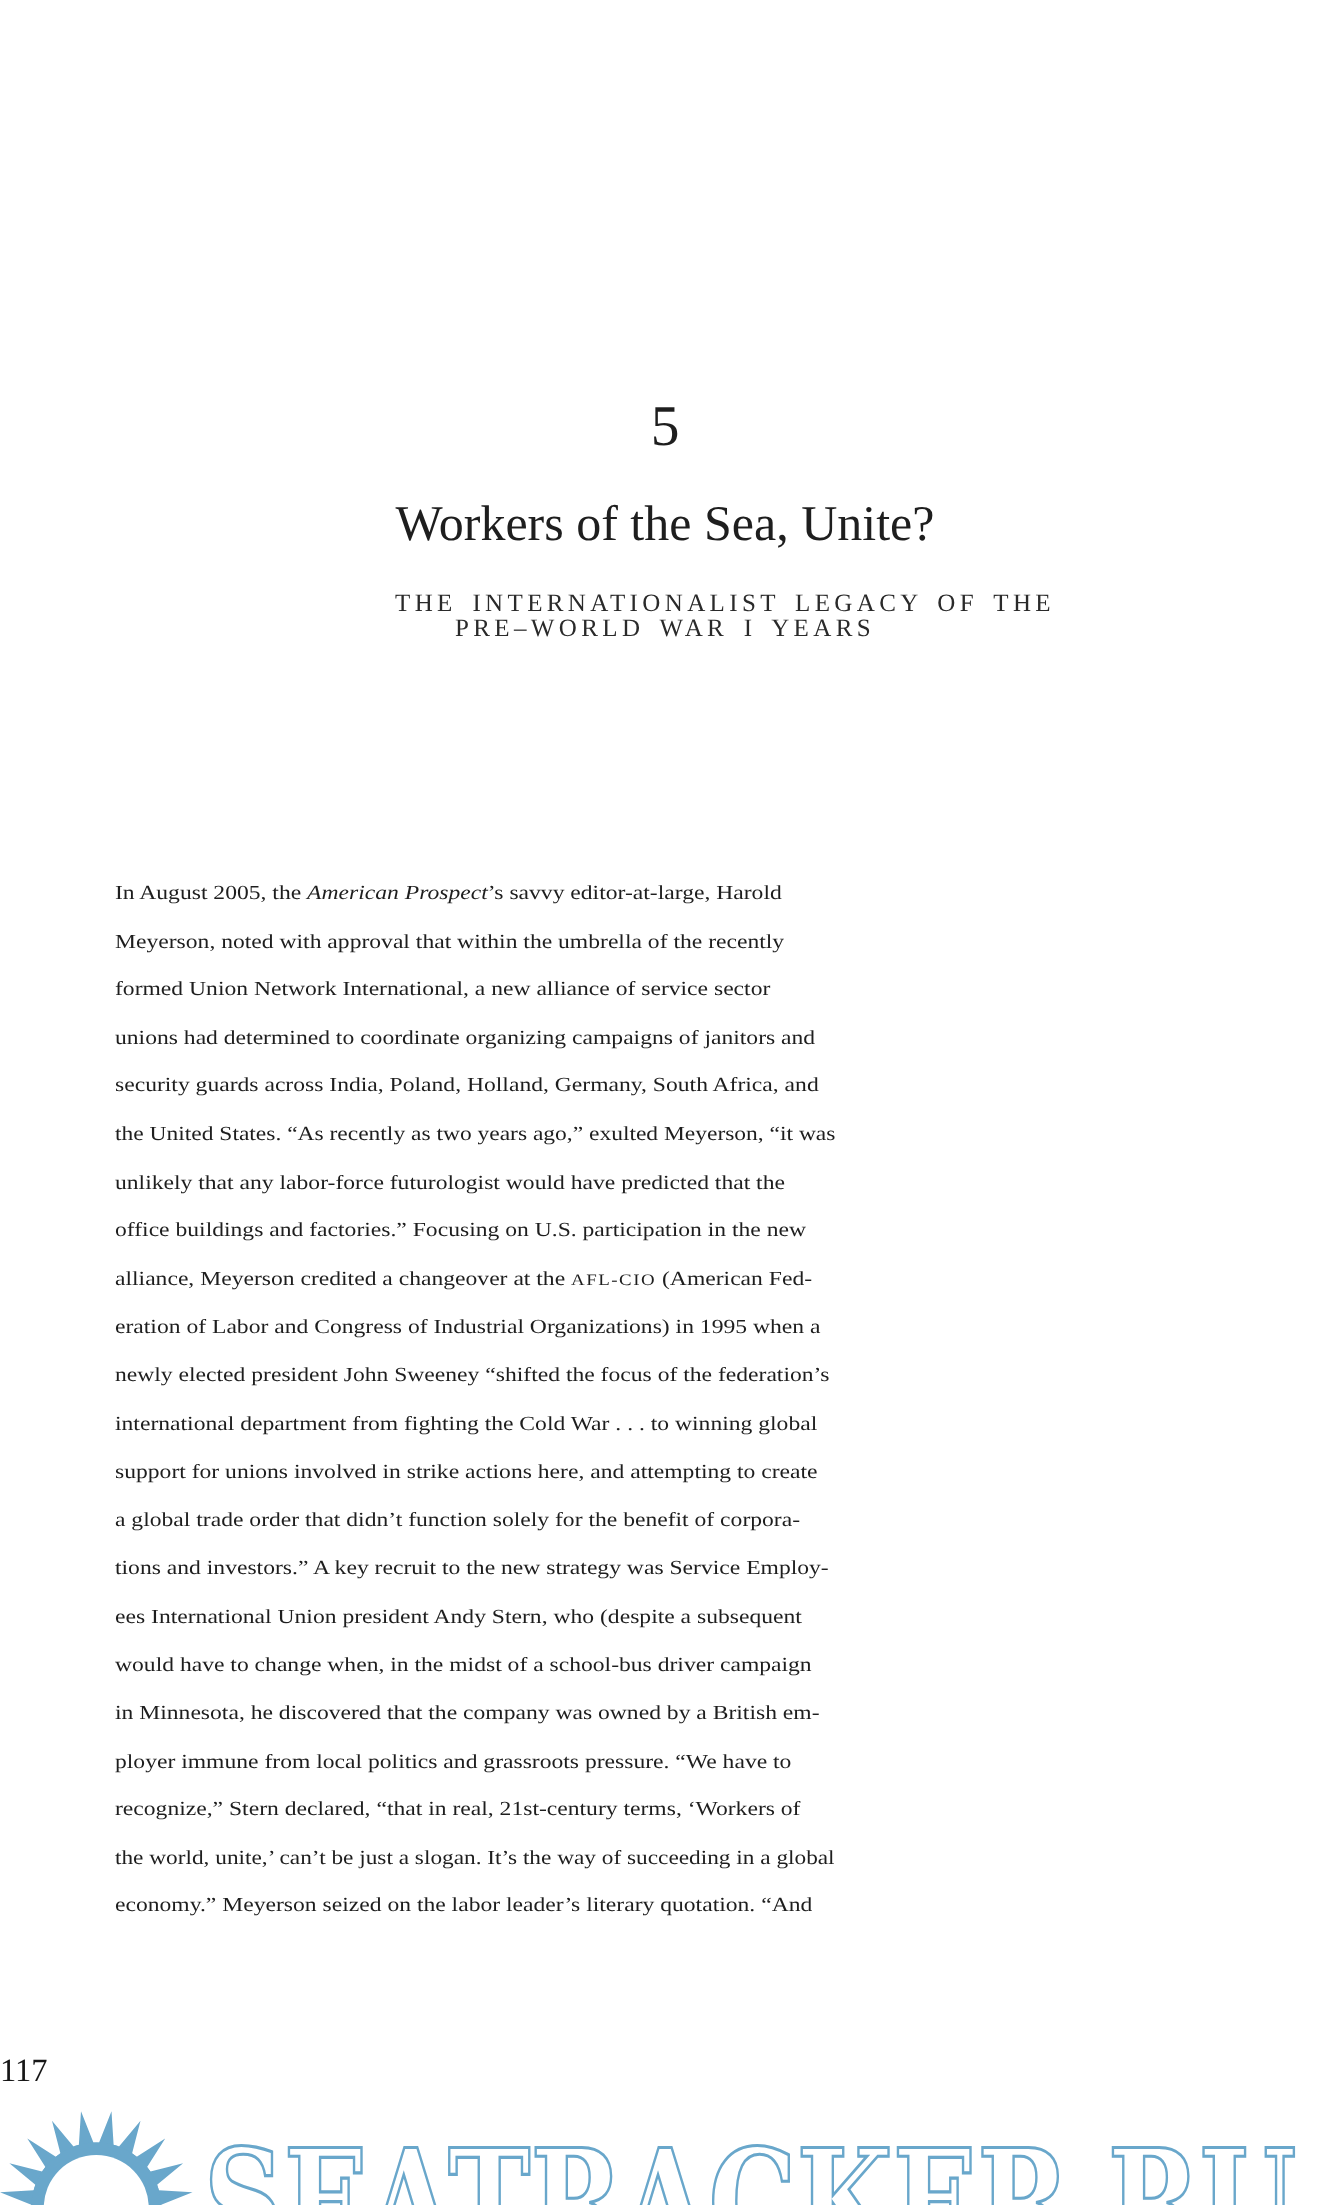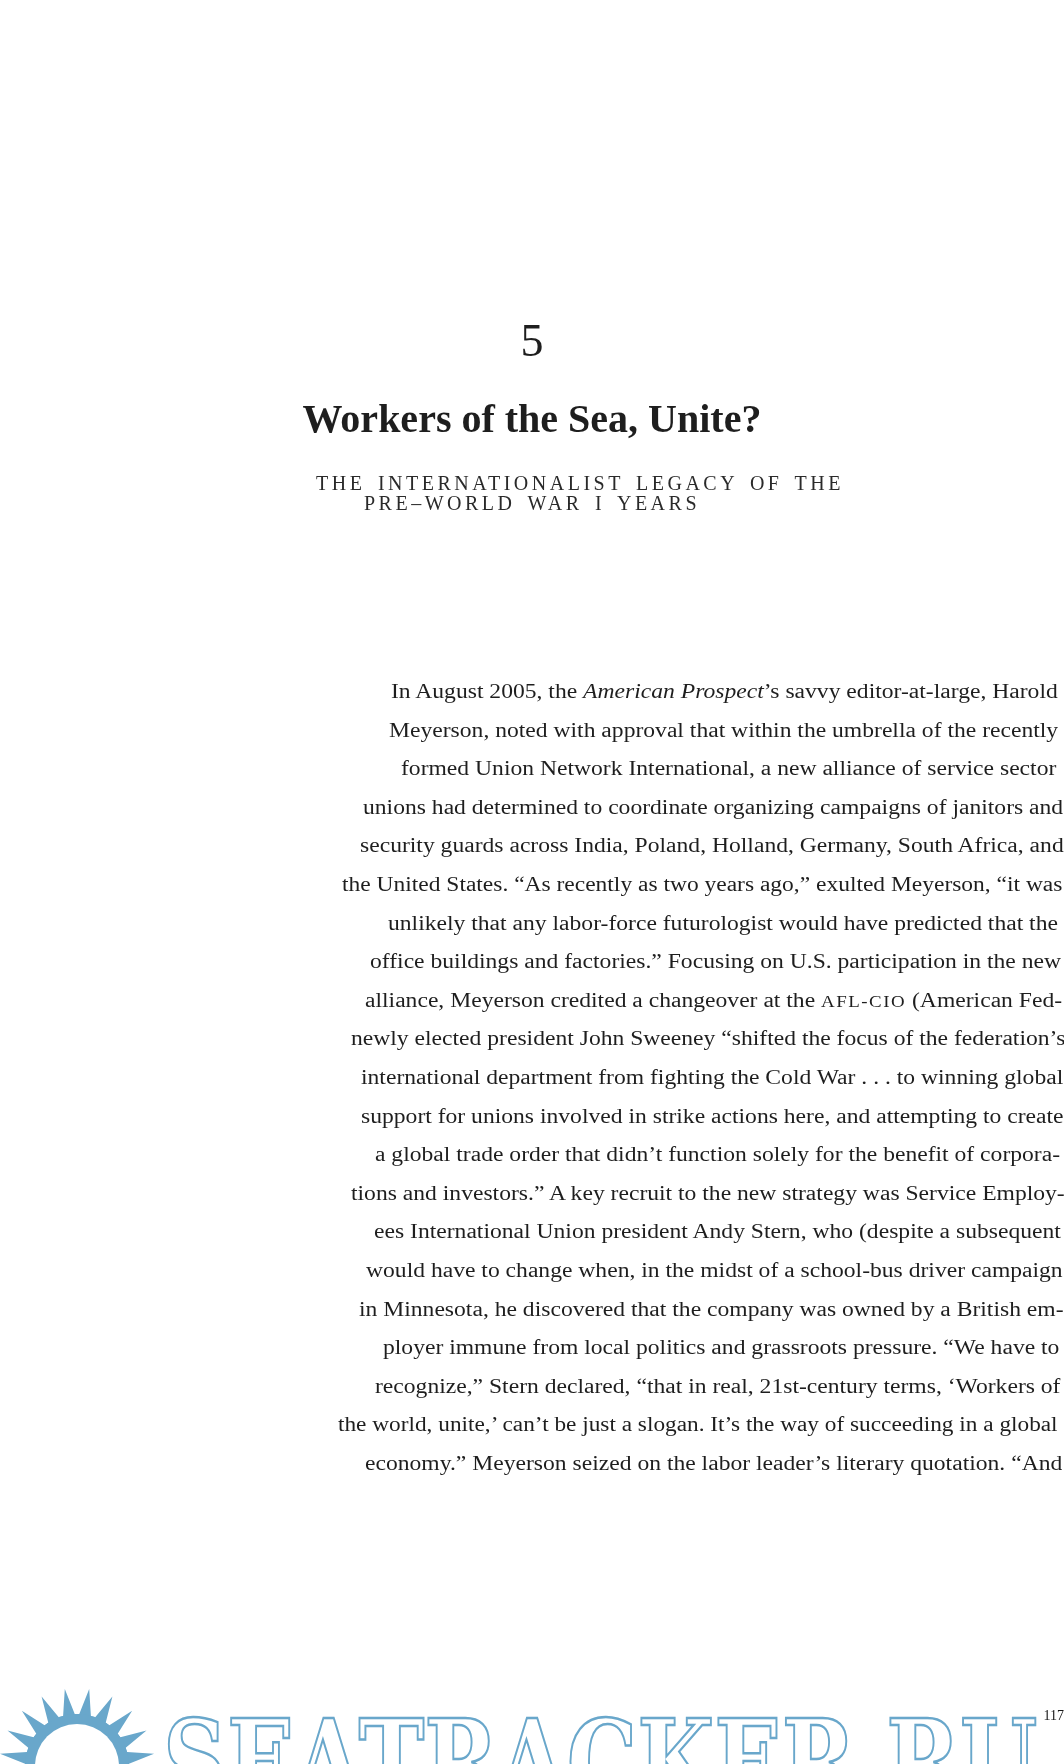--- a/index.html
+++ b/index.html
@@ -9,40 +9,40 @@
     font-family:"Liberation Serif", serif;
     color:#1e1e1e;
     overflow:hidden;
   }
   #page {
     position:relative; width:1064px; height:1764px;
     background:#ffffff; overflow:hidden;
   }
   .centered { position:absolute; left:0; width:100%; text-align:center; }
   #chapter-number { top:316px; font-size:46px; line-height:1.1; }
-  #chapter-title  { top:396px; font-size:40px; line-height:1.15;font-weight:bold; }
+  #chapter-title  { top:396px; font-size:40px; line-height:1.15; }
   .subtitle {
     font-size:20px; letter-spacing:3.5px; word-spacing:4px;
     color:#2a2a2a;
   }
   #subtitle-line1 { top:472px;margin-left:48px; }
   #subtitle-line2 { top:492px; }
 
   #body-text {
-    position:absolute; left:92px; top:672px; width:864px;
-    font-size:20px; line-height:38.6px;text-align:right;
+    position:absolute; left:92px; top:696px; width:864px;
+    font-size:16px; line-height:38.6px;
   }
   .body-line { height:38.6px; overflow:visible; white-space:nowrap; }
   .line-inner { display:inline-block; white-space:nowrap; transform-origin:0 50%; }
   .italic { font-style:italic; }
   .smallcaps { font-size:0.8em; letter-spacing:0.08em; }
 
   #page-number {
-    position:absolute; top:1708px; left:0; width:100%;
-    text-align:right; font-size:14px; color:#161616; z-index:5;
+    position:absolute; top:1642px; left:0; width:100%;
+    text-align:left; font-size:26px; color:#161616; z-index:5;
   }
 
   
   #watermark {
     position:absolute; left:0; top:1686px; width:1064px; height:153px;
     z-index:1;
   }
   #sun-logo { position:absolute; left:-1px; top:2px; width:156px; height:156px; }
   #wm-text-wrap {
     position:absolute; left:163px; top:0; height:153px;
@@ -80,20 +80,21 @@
   <div id="body-text">
       <div class="body-line"><span class="line-inner" style="transform: scaleX(1.18);"><span>In August 2005, the </span><span class="italic">American Prospect</span><span>’s savvy editor-at-large, Harold</span></span></div>
       <div class="body-line"><span class="line-inner" style="transform: scaleX(1.18);"><span>Meyerson, noted with approval that within the umbrella of the recently</span></span></div>
       <div class="body-line"><span class="line-inner" style="transform: scaleX(1.18);"><span>formed Union Network International, a new alliance of service sector</span></span></div>
       <div class="body-line"><span class="line-inner" style="transform: scaleX(1.18);"><span>unions had determined to coordinate organizing campaigns of janitors and</span></span></div>
       <div class="body-line"><span class="line-inner" style="transform: scaleX(1.18);"><span>security guards across India, Poland, Holland, Germany, South Africa, and</span></span></div>
       <div class="body-line"><span class="line-inner" style="transform: scaleX(1.17391);"><span>the United States. “As recently as two years ago,” exulted Meyerson, “it was</span></span></div>
       <div class="body-line"><span class="line-inner" style="transform: scaleX(1.18);"><span>unlikely that any labor-force futurologist would have predicted that the</span></span></div>
       <div class="body-line"><span class="line-inner" style="transform: scaleX(1.18);"><span>office buildings and factories.” Focusing on U.S. participation in the new</span></span></div>
       <div class="body-line"><span class="line-inner" style="transform: scaleX(1.18);"><span>alliance, Meyerson credited a changeover at the </span><span class="smallcaps">AFL-CIO</span><span> (American Fed-</span></span></div>
+      <div class="body-line"><span class="line-inner" style="transform: scaleX(1.18);"><span>eration of Labor and Congress of Industrial Organizations) in 1995 when a</span></span></div>
       <div class="body-line"><span class="line-inner" style="transform: scaleX(1.18);"><span>newly elected president John Sweeney “shifted the focus of the federation’s</span></span></div>
       <div class="body-line"><span class="line-inner" style="transform: scaleX(1.18);"><span>international department from fighting the Cold War . . . to winning global</span></span></div>
       <div class="body-line"><span class="line-inner" style="transform: scaleX(1.18);"><span>support for unions involved in strike actions here, and attempting to create</span></span></div>
       <div class="body-line"><span class="line-inner" style="transform: scaleX(1.18);"><span>a global trade order that didn’t function solely for the benefit of corpora-</span></span></div>
       <div class="body-line"><span class="line-inner" style="transform: scaleX(1.18);"><span>tions and investors.” A key recruit to the new strategy was Service Employ-</span></span></div>
       <div class="body-line"><span class="line-inner" style="transform: scaleX(1.18);"><span>ees International Union president Andy Stern, who (despite a subsequent</span></span></div>
       <div class="body-line"><span class="line-inner" style="transform: scaleX(1.18);"><span>would have to change when, in the midst of a school-bus driver campaign</span></span></div>
       <div class="body-line"><span class="line-inner" style="transform: scaleX(1.18);"><span>in Minnesota, he discovered that the company was owned by a British em-</span></span></div>
       <div class="body-line"><span class="line-inner" style="transform: scaleX(1.18);"><span>ployer immune from local politics and grassroots pressure. “We have to</span></span></div>
       <div class="body-line"><span class="line-inner" style="transform: scaleX(1.18);"><span>recognize,” Stern declared, “that in real, 21st-century terms, ‘Workers of</span></span></div>

